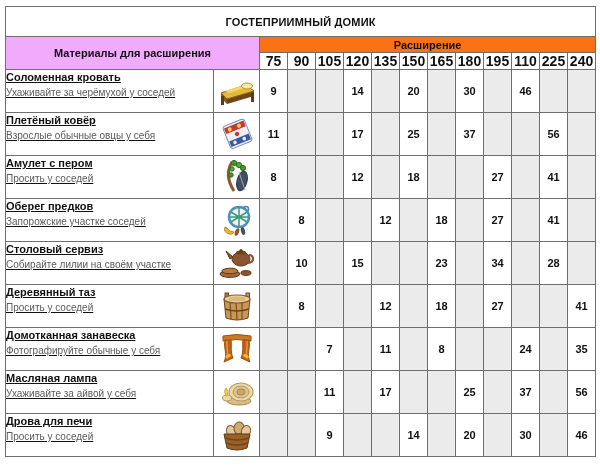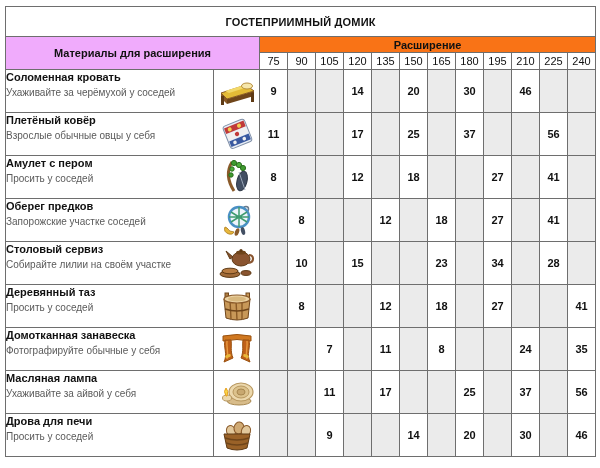--- a/index.html
+++ b/index.html
@@ -39,31 +39,32 @@
   }
   th.exp-h {
     height: 15px;
     font-size: 11px;
     font-weight: bold;
     text-align: center;
     background: #f97316;
   }
   th.size-h {
     height: 16px;
-    font-size: 11px;
-    font-weight: normal;
+    font-size: 14px;
+    font-weight: bold;
     text-align: center;
     background: #fff;
     border-bottom: 2px solid #4f4f4f;
   }
   tbody td { height: 42px; border-top: 2px solid #4f4f4f; }
   td.mat-cell {
     vertical-align: top;
     background: #fff;
     padding: 5px 6px 0 6px;
+    text-decoration: underline;
   }
   .mat-title { font-size: 11px; font-weight: bold; color: #111; line-height: 14px; }
   .mat-sub   { font-size: 10px; color: #5a5a5a; line-height: 14px; margin-top: 2px; }
   td.icon-cell {
     background: #fff;
     text-align: center;
     vertical-align: middle;
   }
   td.icon-cell svg { display: inline-block; vertical-align: middle; }
   td.val-cell {
@@ -108,21 +109,21 @@
       <tr id="size-row">
           <th class="size-h">75</th>
           <th class="size-h">90</th>
           <th class="size-h">105</th>
           <th class="size-h">120</th>
           <th class="size-h">135</th>
           <th class="size-h">150</th>
           <th class="size-h">165</th>
           <th class="size-h">180</th>
           <th class="size-h">195</th>
-          <th class="size-h">210</th>
+          <th class="size-h">110</th>
           <th class="size-h">225</th>
           <th class="size-h">240</th>
         </tr>
     </thead>
     <tbody id="rows-body">
         <tr>
           <td class="mat-cell">
             <div class="mat-title">Соломенная кровать</div>
             <div class="mat-sub">Ухаживайте за черёмухой у соседей</div>
           </td>

